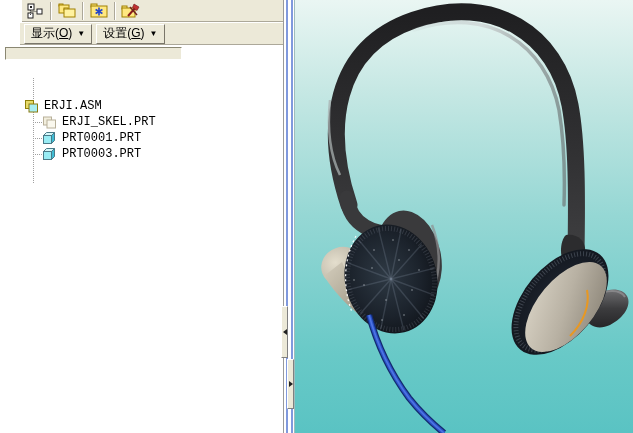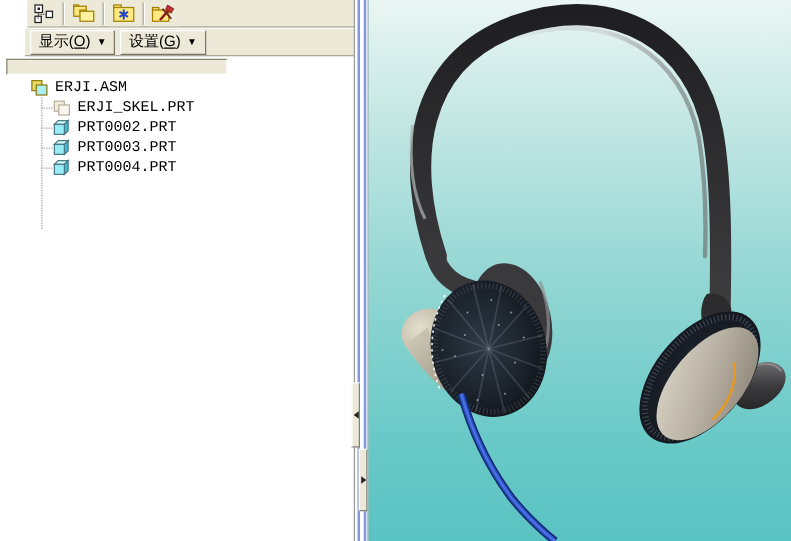--- a/index.html
+++ b/index.html
@@ -22,21 +22,21 @@
             font-size:12px; color:#000; cursor:default; }
   .dd-btn .mn { text-decoration:underline; }
   .dd-arrow { font-size:8px; line-height:1; margin-left:1px; }
 
   .locator-strip { position:absolute; left:5px; top:47px; width:177px; height:13px; background:#ece9d8;
                    border:1px solid; border-color:#8a8772 #ffffff #ffffff #8a8772; }
 
   .tree { position:absolute; left:0; top:62px; width:283px; height:371px; background:#ffffff;
           font-family:"Liberation Mono","DejaVu Sans Mono",monospace; font-size:12px; color:#000; }
   .tree-row { position:relative; height:16px; display:flex; align-items:center; white-space:nowrap; }
-  .tree-row.root  { padding-left:24px; }
+  .tree-row.root  { padding-left:24px;margin-top:36px; }
   .tree-row.child { padding-left:42px; }
   .node-icon { width:15px; height:14px; margin-right:5px; flex:0 0 auto; }
   .tree-guide-v { position:absolute; left:33px; top:16px; width:1px; height:105px; border-left:1px dotted #a0a0a0; }
   .stub { position:absolute; left:33px; top:8px; width:9px; border-top:1px dotted #a0a0a0; }
 
   
   .splitter { position:absolute; left:284px; top:0; width:10px; height:433px; background:#ffffff; }
   .blue-line { position:absolute; top:0; width:2px; height:433px; background:#8099dd; }
   .sash { position:absolute; background:#ece9d8; border:1px solid; border-color:#ffffff #808080 #808080 #ffffff;
           display:flex; align-items:center; justify-content:center; cursor:pointer; }
@@ -141,44 +141,37 @@
       </div>
 
       <div class="tree-row child">
         <span class="stub"></span>
         <svg class="node-icon" viewBox="0 0 15 14">
             <use href="#icon-skel"></use>
           </svg>
         <span>ERJI_SKEL.PRT</span>
       </div>
 
-
       <div class="tree-row child">
         <span class="stub"></span>
         <svg class="node-icon" viewBox="0 0 15 14">
             <use href="#icon-prt"></use>
           </svg>
-        <span>PRT0002.PRT</span>
-      </div>
+        <span>PRT0001.PRT</span>
+      </div>
+
 
       <div class="tree-row child">
         <span class="stub"></span>
         <svg class="node-icon" viewBox="0 0 15 14">
             <use href="#icon-prt"></use>
           </svg>
         <span>PRT0003.PRT</span>
       </div>
 
-      <div class="tree-row child">
-        <span class="stub"></span>
-        <svg class="node-icon" viewBox="0 0 15 14">
-            <use href="#icon-prt"></use>
-          </svg>
-        <span>PRT0004.PRT</span>
-      </div>
 
 
     </div>
   </div>
 
   <div class="panel-right-border"></div>
 
   <div class="splitter">
     <div class="blue-line" style="left:2px"></div>
     <div class="blue-line" style="left:7px"></div>

